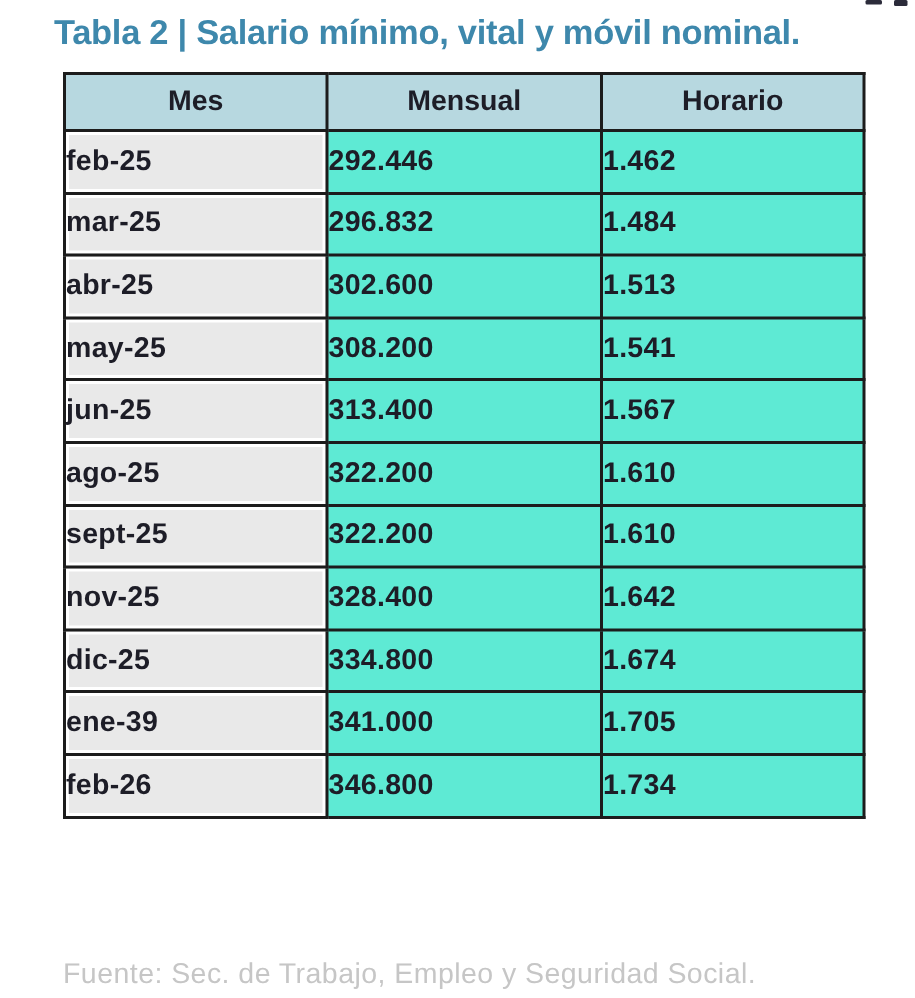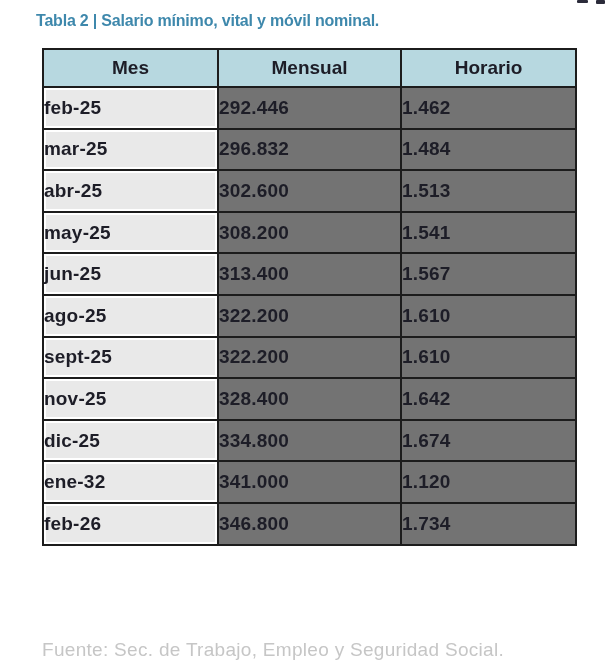--- a/index.html
+++ b/index.html
@@ -27,21 +27,21 @@
     background: #2b2b3a;
     border-radius: 1px;
   }
   .frag-1 { left: 577px; top: 0; width: 11px; height: 3px; }
   .frag-2 { left: 596px; top: 0; width: 9px;  height: 4px; }
   .page-title {
     position: absolute;
     left: 36px;
     top: 7px;
     width: 560px;
-    font-size: 16px;
+    font-size: 23px;
     line-height: 28px;
     font-weight: bold;
     letter-spacing: -0.2px;
     color: var(--title-blue);
     white-space: nowrap;
   }
   table.salary-table {
     position: absolute;
     left: 42px;
     top: 48px;
@@ -61,21 +61,21 @@
     padding: 0;
   }
   .salary-table th {
     height: 36px;
     background: var(--header-bg);
     font-size: 19px;
   }
   .salary-table td {
     height: 39.6px;
     font-size: 19px;
-    background: #737373;
+    background: #5eead4;
     letter-spacing: 0.2px;
   }
   .salary-table td.month-cell {
     background: var(--month-bg);
     box-shadow: inset 0 0 0 2px #ffffff;
   }
   .source-note {
     position: absolute;
     left: 42px;
     top: 639px;
@@ -146,23 +146,23 @@
         <td class="month-cell">nov-25</td>
         <td>328.400</td>
         <td>1.642</td>
       </tr>
       <tr>
         <td class="month-cell">dic-25</td>
         <td>334.800</td>
         <td>1.674</td>
       </tr>
       <tr>
-        <td class="month-cell">ene-32</td>
+        <td class="month-cell">ene-39</td>
         <td>341.000</td>
-        <td>1.120</td>
+        <td>1.705</td>
       </tr>
       <tr>
         <td class="month-cell">feb-26</td>
         <td>346.800</td>
         <td>1.734</td>
       </tr>
     </tbody>
 </table>
 
 <div class="source-note">Fuente: Sec. de Trabajo, Empleo y Seguridad Social.</div>

